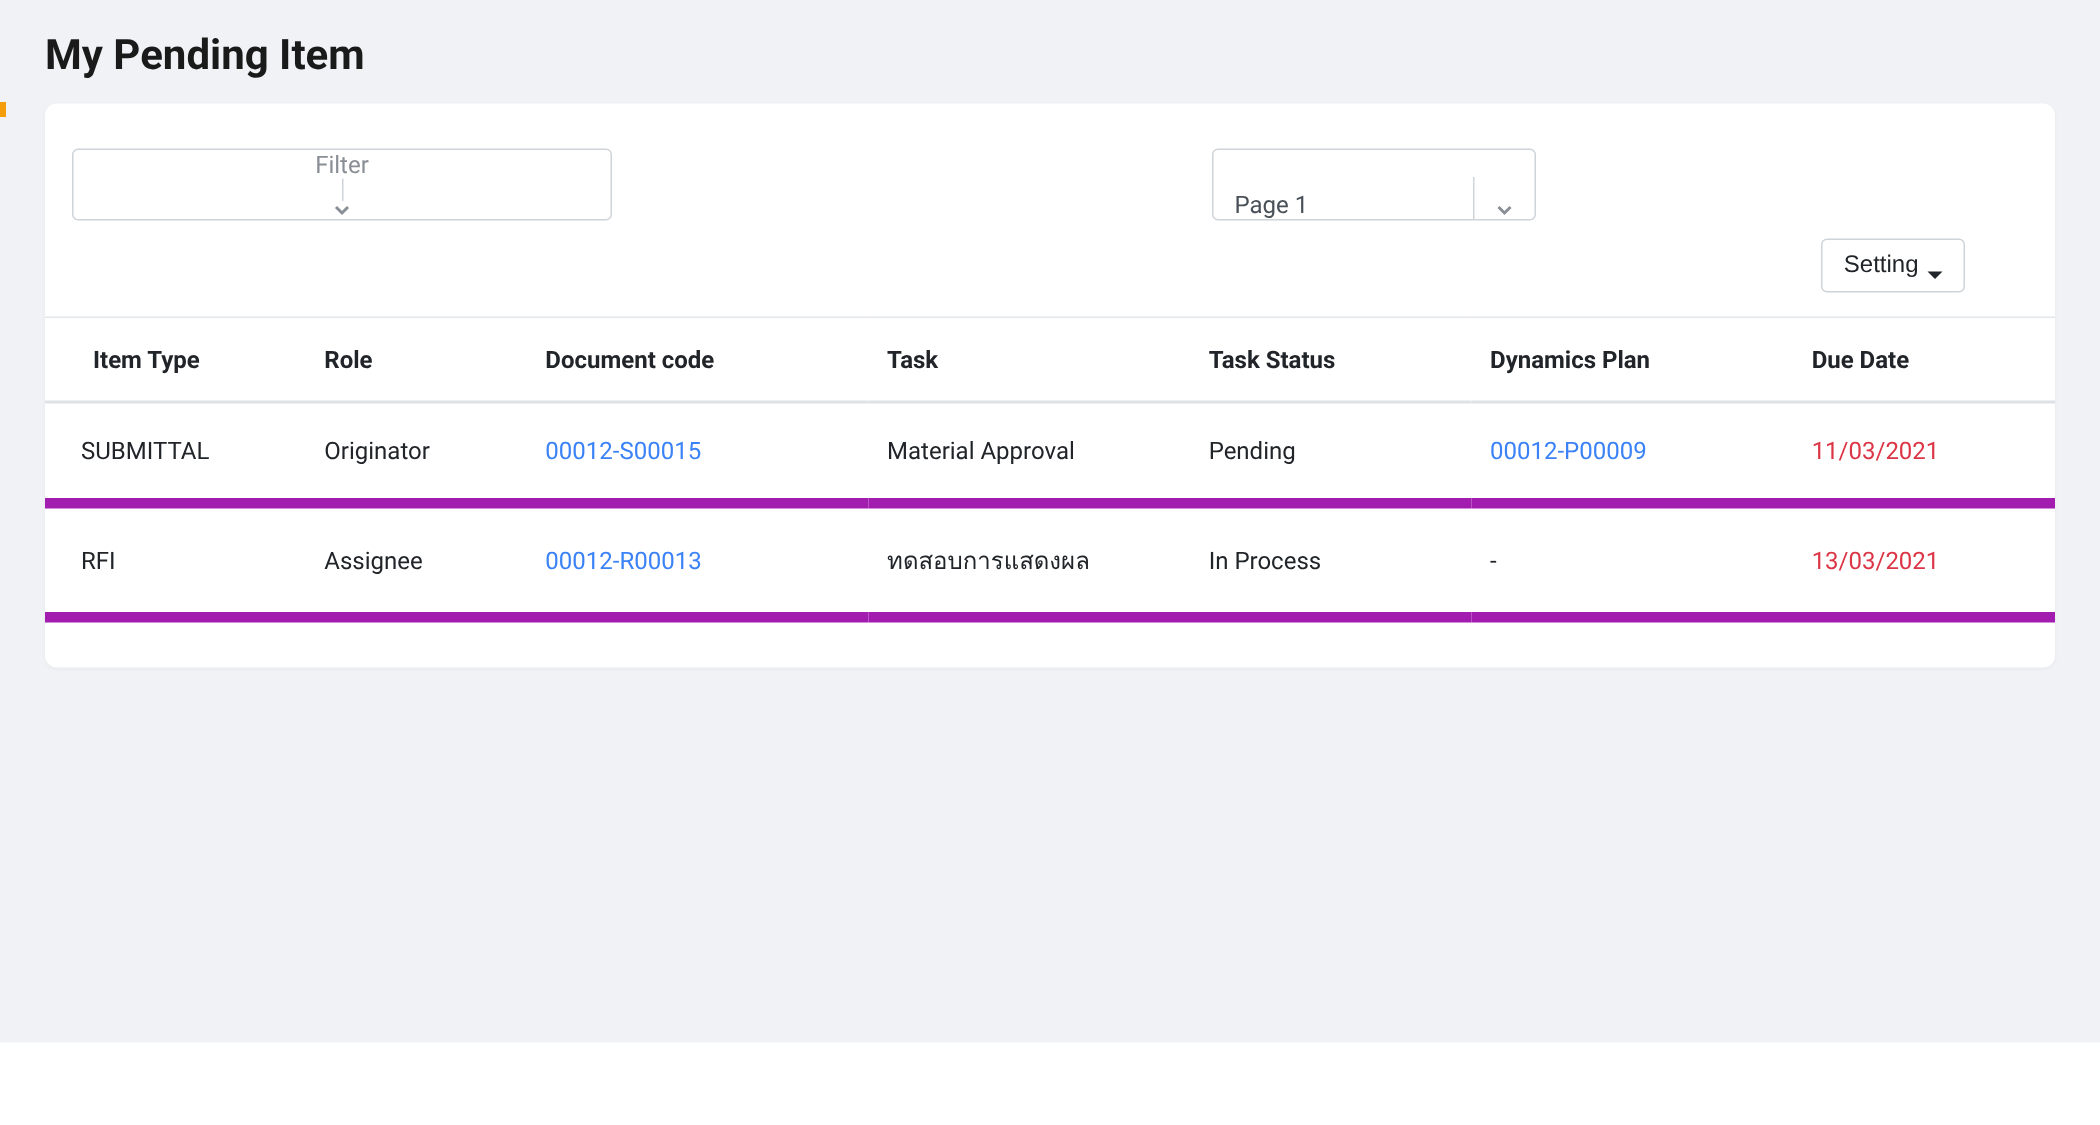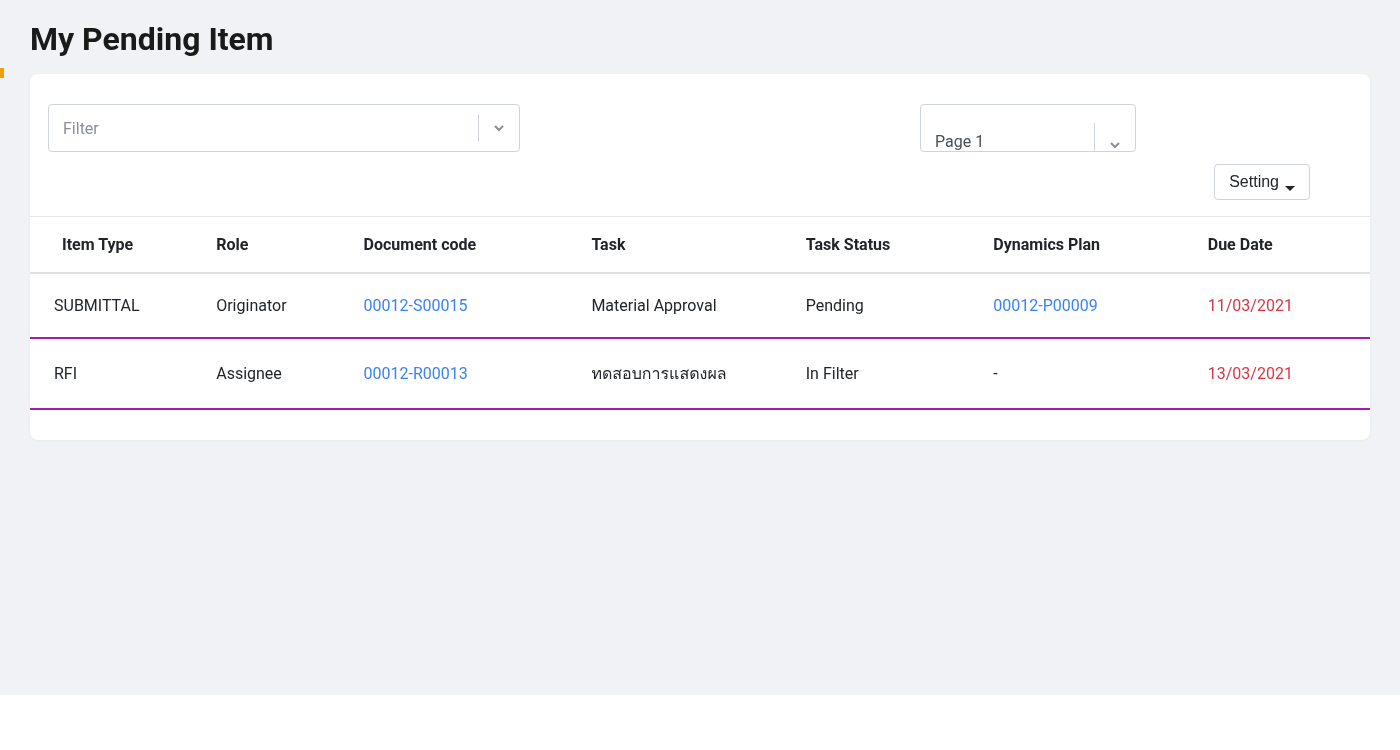--- a/index.html
+++ b/index.html
@@ -17,21 +17,21 @@
       left: 0;
       top: 68px;
       width: 4px;
       height: 10px;
       background: #f59e0b;
     }
     .page {
       padding: 20px 30px 0 30px;
     }
     .page-title {
-      font-size: 32px;
+      font-size: 28px;
       font-weight: 700;
       color: #1a1a1a;
       margin-bottom: 16px;
     }
     .card {
       background: #fff;
       border-radius: 8px;
       padding: 30px 0 30px 0;
       box-shadow: 0 1px 3px rgba(0,0,0,0.04);
     }
@@ -52,21 +52,21 @@
     }
     .select {
       display: flex;
       align-items: center;
       border: 1px solid #ced4da;
       border-radius: 4px;
       height: 48px;
       background: #fff;
       cursor: pointer;
     }
-    .select.filter { width: 472px; }
+    .select.filter { width: 360px; flex-direction: column; }
     .select.page-sel { width: 216px; align-items: flex-end; }
     .select .select-text {
       flex: 1;
       padding: 0 14px;
       font-size: 16px;
       color: #495057;
     }
     .select .select-text.placeholder { color: #8a8f96; }
     .select .select-divider {
       width: 1px;
@@ -122,21 +122,21 @@
       text-align: left;
       font-weight: 700;
       font-size: 16px;
       padding: 18px 12px;
       color: #212529;
       margin-left: 32px;
     }
     th:first-child { padding-left: 32px; }
     th:last-child { padding-right: 24px; }
     tbody tr {
-      border-bottom: 2px solid #a21caf;
+      border-bottom: 7px solid #a21caf;
     }
     td {
       padding: 22px 12px;
       font-size: 16px;
       color: #212529;
     }
     td:first-child { padding-left: 24px; }
     td:last-child { padding-right: 40px; }
     .link { color: #3b82f6; cursor: pointer; }
     .due { color: #dc3545; }
@@ -228,21 +228,21 @@
             <td>Material Approval</td>
             <td>Pending</td>
             <td><span class="link">00012-P00009</span></td>
             <td><span class="due">11/03/2021</span></td>
           </tr>
           <tr>
             <td>RFI</td>
             <td>Assignee</td>
             <td><span class="link">00012-R00013</span></td>
             <td>ทดสอบการแสดงผล</td>
-            <td>In Filter</td>
+            <td>In Process</td>
             <td>-</td>
             <td><span class="due">13/03/2021</span></td>
           </tr>
         </tbody>
     </table>
   </div>
 </div>
 
 <div class="footer-area"></div>
 

